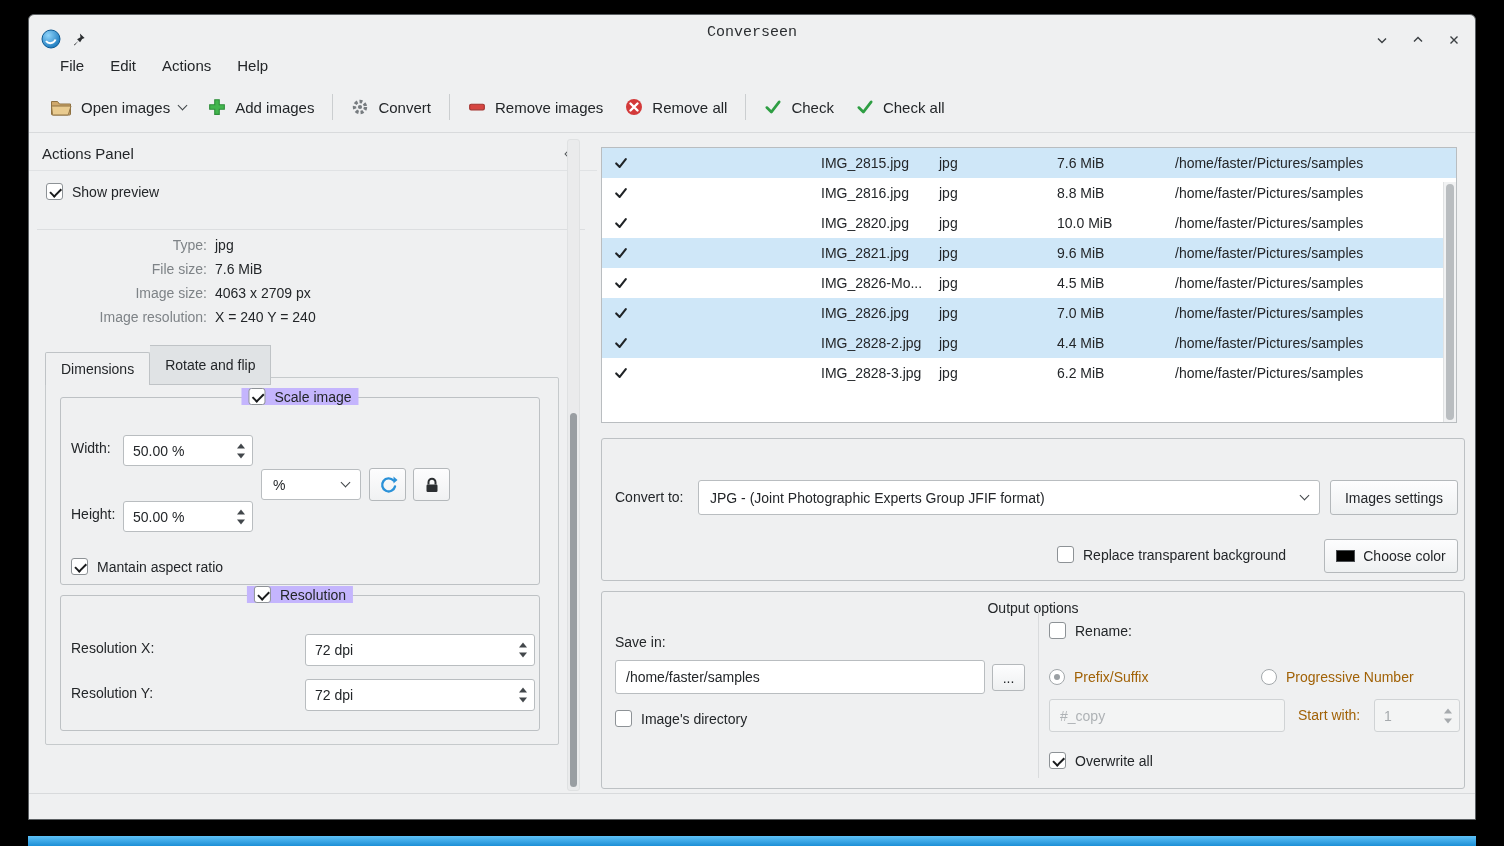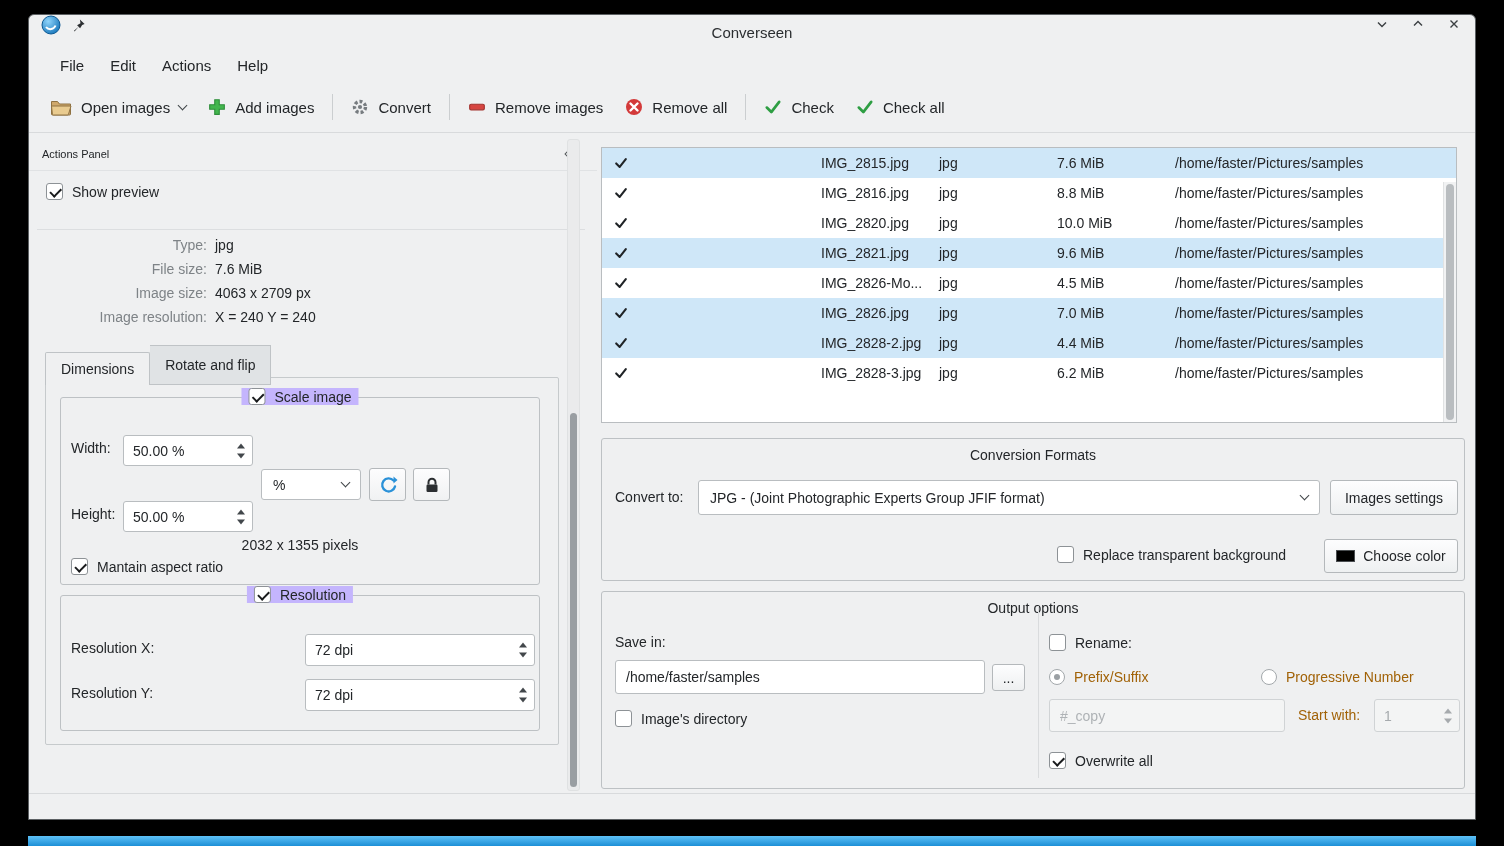--- a/index.html
+++ b/index.html
@@ -9,21 +9,21 @@
     background:#000;
     font-family:"Liberation Sans","DejaVu Sans",sans-serif;
     font-size:14px; color:#232629;
     -webkit-font-smoothing:antialiased;
   }
   .window {
     position:absolute; left:28px; top:14px; width:1448px; height:806px;
     background:#eff0f1; border:1px solid #5c6063; border-radius:6px 6px 0 0;
   }
   
-  .titlebar { position:absolute; top:0; left:0; right:0; height:34px; display:flex; align-items:flex-start; padding:0 12px; }
+  .titlebar { position:absolute; top:0; left:0; right:0; height:34px; display:flex; align-items:flex-end; padding:0 12px;font-family:Liberation Mono, monospace; }
   .tb-left { display:flex; align-items:center; gap:10px; z-index:2; }
   .tb-title { position:absolute; left:0; right:0; top:0; height:34px; display:flex; align-items:center; justify-content:center; font-size:15px; color:#2b2e31; }
   .tb-controls { margin-left:auto; display:flex; align-items:center; gap:18px; z-index:2; }
   .winbtn { width:18px; height:18px; display:flex; align-items:center; justify-content:center; }
   
   .menubar { position:absolute; top:34px; left:0; right:0; height:33px; display:flex; align-items:center; padding:0 18px; font-size:15px; }
   .menu-item { padding:4px 13px; border-radius:3px; }
   
   .toolbar { position:absolute; top:67px; left:0; right:0; height:51px; display:flex; align-items:center; padding:0 10px; font-size:15px; border-bottom:1px solid #d8dadc; }
   .tbtn { display:flex; align-items:center; gap:9px; padding:7px 11px; border-radius:3px; white-space:nowrap; }
@@ -33,21 +33,21 @@
   .chev { display:inline-block; width:7px; height:7px; border-right:1.7px solid #3f4447; border-bottom:1.7px solid #3f4447; transform:rotate(45deg); margin-top:-4px; }
   
   .cb { width:17px; height:17px; background:#fff; border:1px solid #8d9296; border-radius:3px; position:relative; flex:none; }
   .cb.on::after { content:""; position:absolute; left:2.5px; top:3.5px; width:9px; height:4.5px; border-left:2px solid #191b1d; border-bottom:2px solid #191b1d; transform:rotate(-45deg); }
   .radio { width:16px; height:16px; border:1px solid #a3a8ab; border-radius:50%; background:#fff; position:relative; flex:none; }
   .radio.on::after { content:""; position:absolute; inset:4px; background:#9ba0a4; border-radius:50%; }
   .cbrow { position:absolute; display:flex; align-items:center; gap:9px; white-space:nowrap; }
   .dis-label { color:#a16207; }
   
   .dock { position:absolute; left:0; top:118px; width:568px; height:662px; }
-  .dock-header { position:absolute; top:4px; left:0; right:0; height:34px; display:flex; align-items:center; padding:0 13px; border-bottom:1px solid #e0e2e4; font-size:11px; }
+  .dock-header { position:absolute; top:4px; left:0; right:0; height:34px; display:flex; align-items:center; padding:0 13px; border-bottom:1px solid #e0e2e4; font-size:15px; }
   .float-ic { margin-left:auto; margin-right:10px; width:8px; height:8px; border:1.5px solid #54585b; transform:rotate(45deg); }
   .sep-h { position:absolute; height:1px; background:#dcdee0; }
   .info { position:absolute; left:0; top:100px; width:556px; }
   .info-row { display:flex; height:24px; align-items:center; }
   .info-label { width:186px; text-align:right; padding-right:8px; color:#7e8387; }
   .info-value { color:#232629; }
   .tabs { position:absolute; left:16px; top:212px; display:flex; align-items:flex-end; z-index:3; }
   .tab { height:40px; padding:0 15px; display:flex; align-items:center; background:#e0e3e5; border:1px solid #bfc3c6; border-left-width:0; }
   .tab:first-child { border-left-width:1px; }
   .tab.sel { background:#eff0f1; height:33px; border-bottom:0; border-radius:2px 2px 0 0; border-left-width:1px; }
@@ -300,21 +300,20 @@
             </svg>
         </div>
         <span class="flabel" style="left:10px;top:108px">Height:</span>
         <div class="spin" style="left:62px;top:103px;width:130px;height:31px">
           <span>50.00 %</span>
           <span class="spin-btns">
             <span class="tri-up"></span>
             <span class="tri-down"></span>
           </span>
         </div>
-        <div class="flabel" style="left:0;right:0;top:139px;text-align:center">2032 x 1355 pixels</div>
         <div class="cbrow" style="left:10px;top:160px">
           <span class="cb on"></span>
           <span>Mantain aspect ratio</span>
         </div>
       </div>
 
       <div class="group" style="left:14px;top:217px;width:480px;height:136px">
         <div class="group-cb-title">
           <span class="cb on"></span>
           <span>Resolution</span>
@@ -445,21 +444,20 @@
           <div class="fc">/home/faster/Pictures/samples</div>
         </div>
 
       </div>
       <div class="tscroll">
         <div class="thumb"></div>
       </div>
     </div>
 
     <div class="group" style="left:0;top:305px;width:864px;height:143px">
-      <div class="grp-title">Conversion Formats</div>
       <span class="flabel" style="left:13px;top:50px">Convert to:</span>
       <div class="combo" style="left:96px;top:41px;width:622px;height:35px">
         <span>JPG - (Joint Photographic Experts Group JFIF format)</span>
         <span class="chev"></span>
       </div>
       <div class="btn" style="left:728px;top:41px;width:128px;height:35px">
         <span>Images settings</span>
       </div>
       <div class="cbrow" style="left:455px;top:107px">
         <span class="cb"></span>
@@ -479,21 +477,21 @@
       <div class="btn" style="left:390px;top:72px;width:33px;height:27px;padding:0">
         <span>...</span>
       </div>
       <div class="cbrow" style="left:13px;top:118px">
         <span class="cb"></span>
         <span>Image's directory</span>
       </div>
 
       <div class="vdiv" style="left:436px;top:14px;height:172px"></div>
 
-      <div class="cbrow" style="left:447px;top:42px">
+      <div class="cbrow" style="left:447px;top:30px">
         <span class="cb"></span>
         <span>Rename:</span>
       </div>
       <div class="cbrow" style="left:447px;top:77px">
         <span class="radio on"></span>
         <span class="dis-label">Prefix/Suffix</span>
       </div>
       <div class="cbrow" style="left:659px;top:77px">
         <span class="radio"></span>
         <span class="dis-label">Progressive Number</span>

